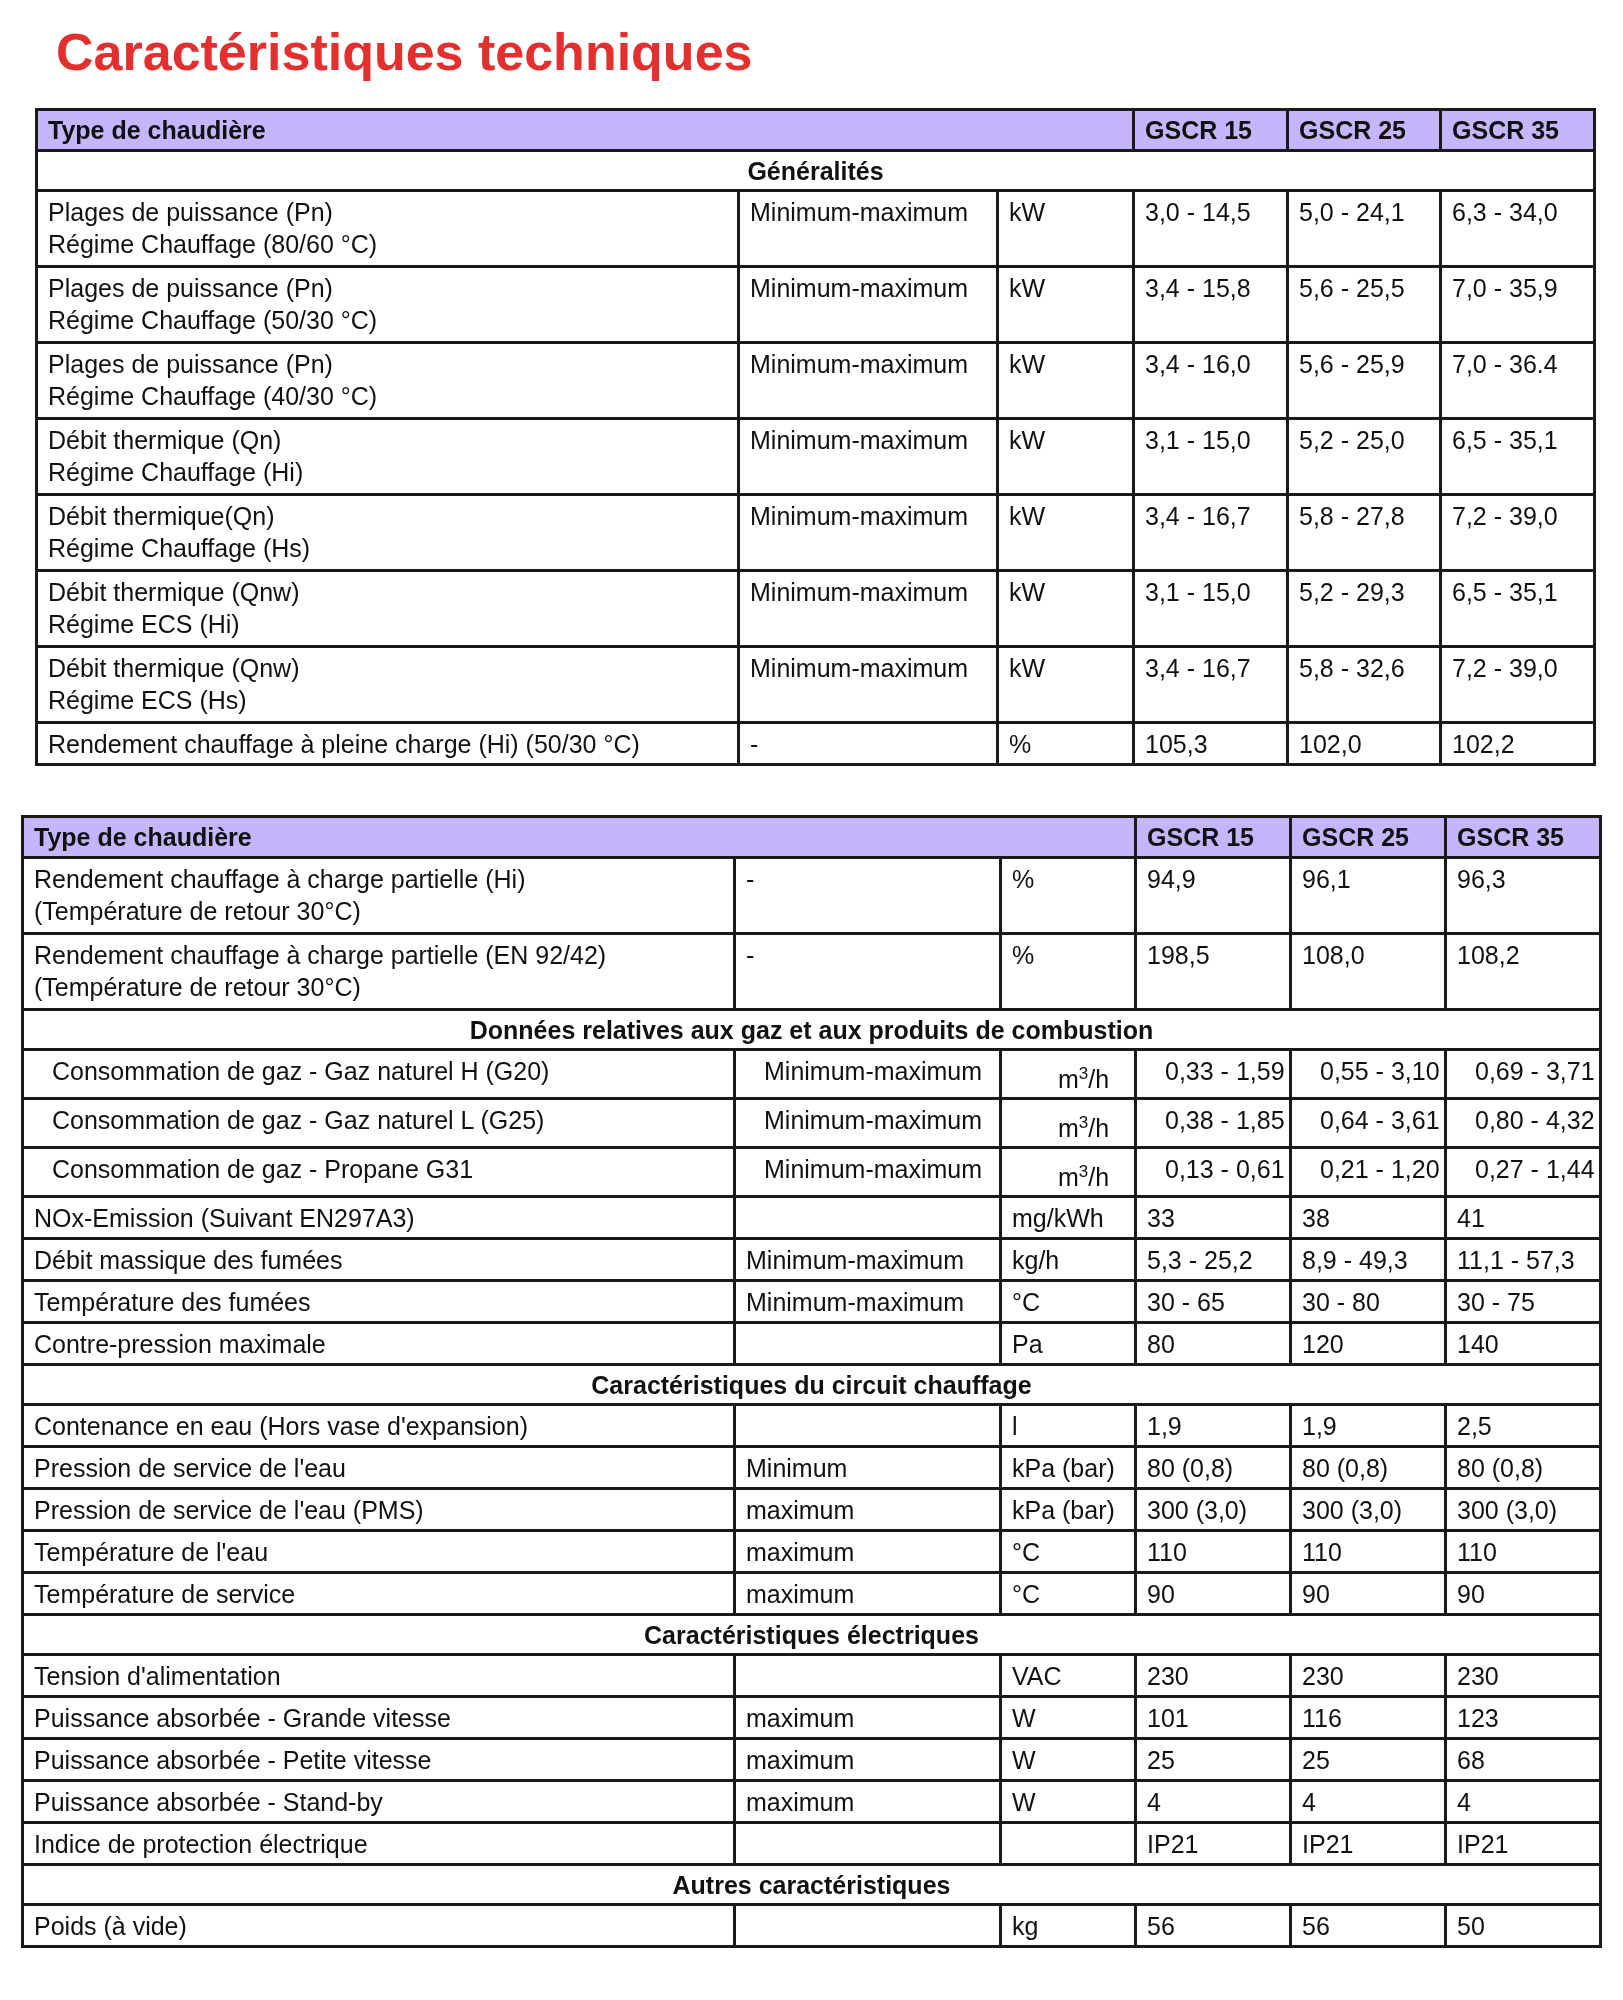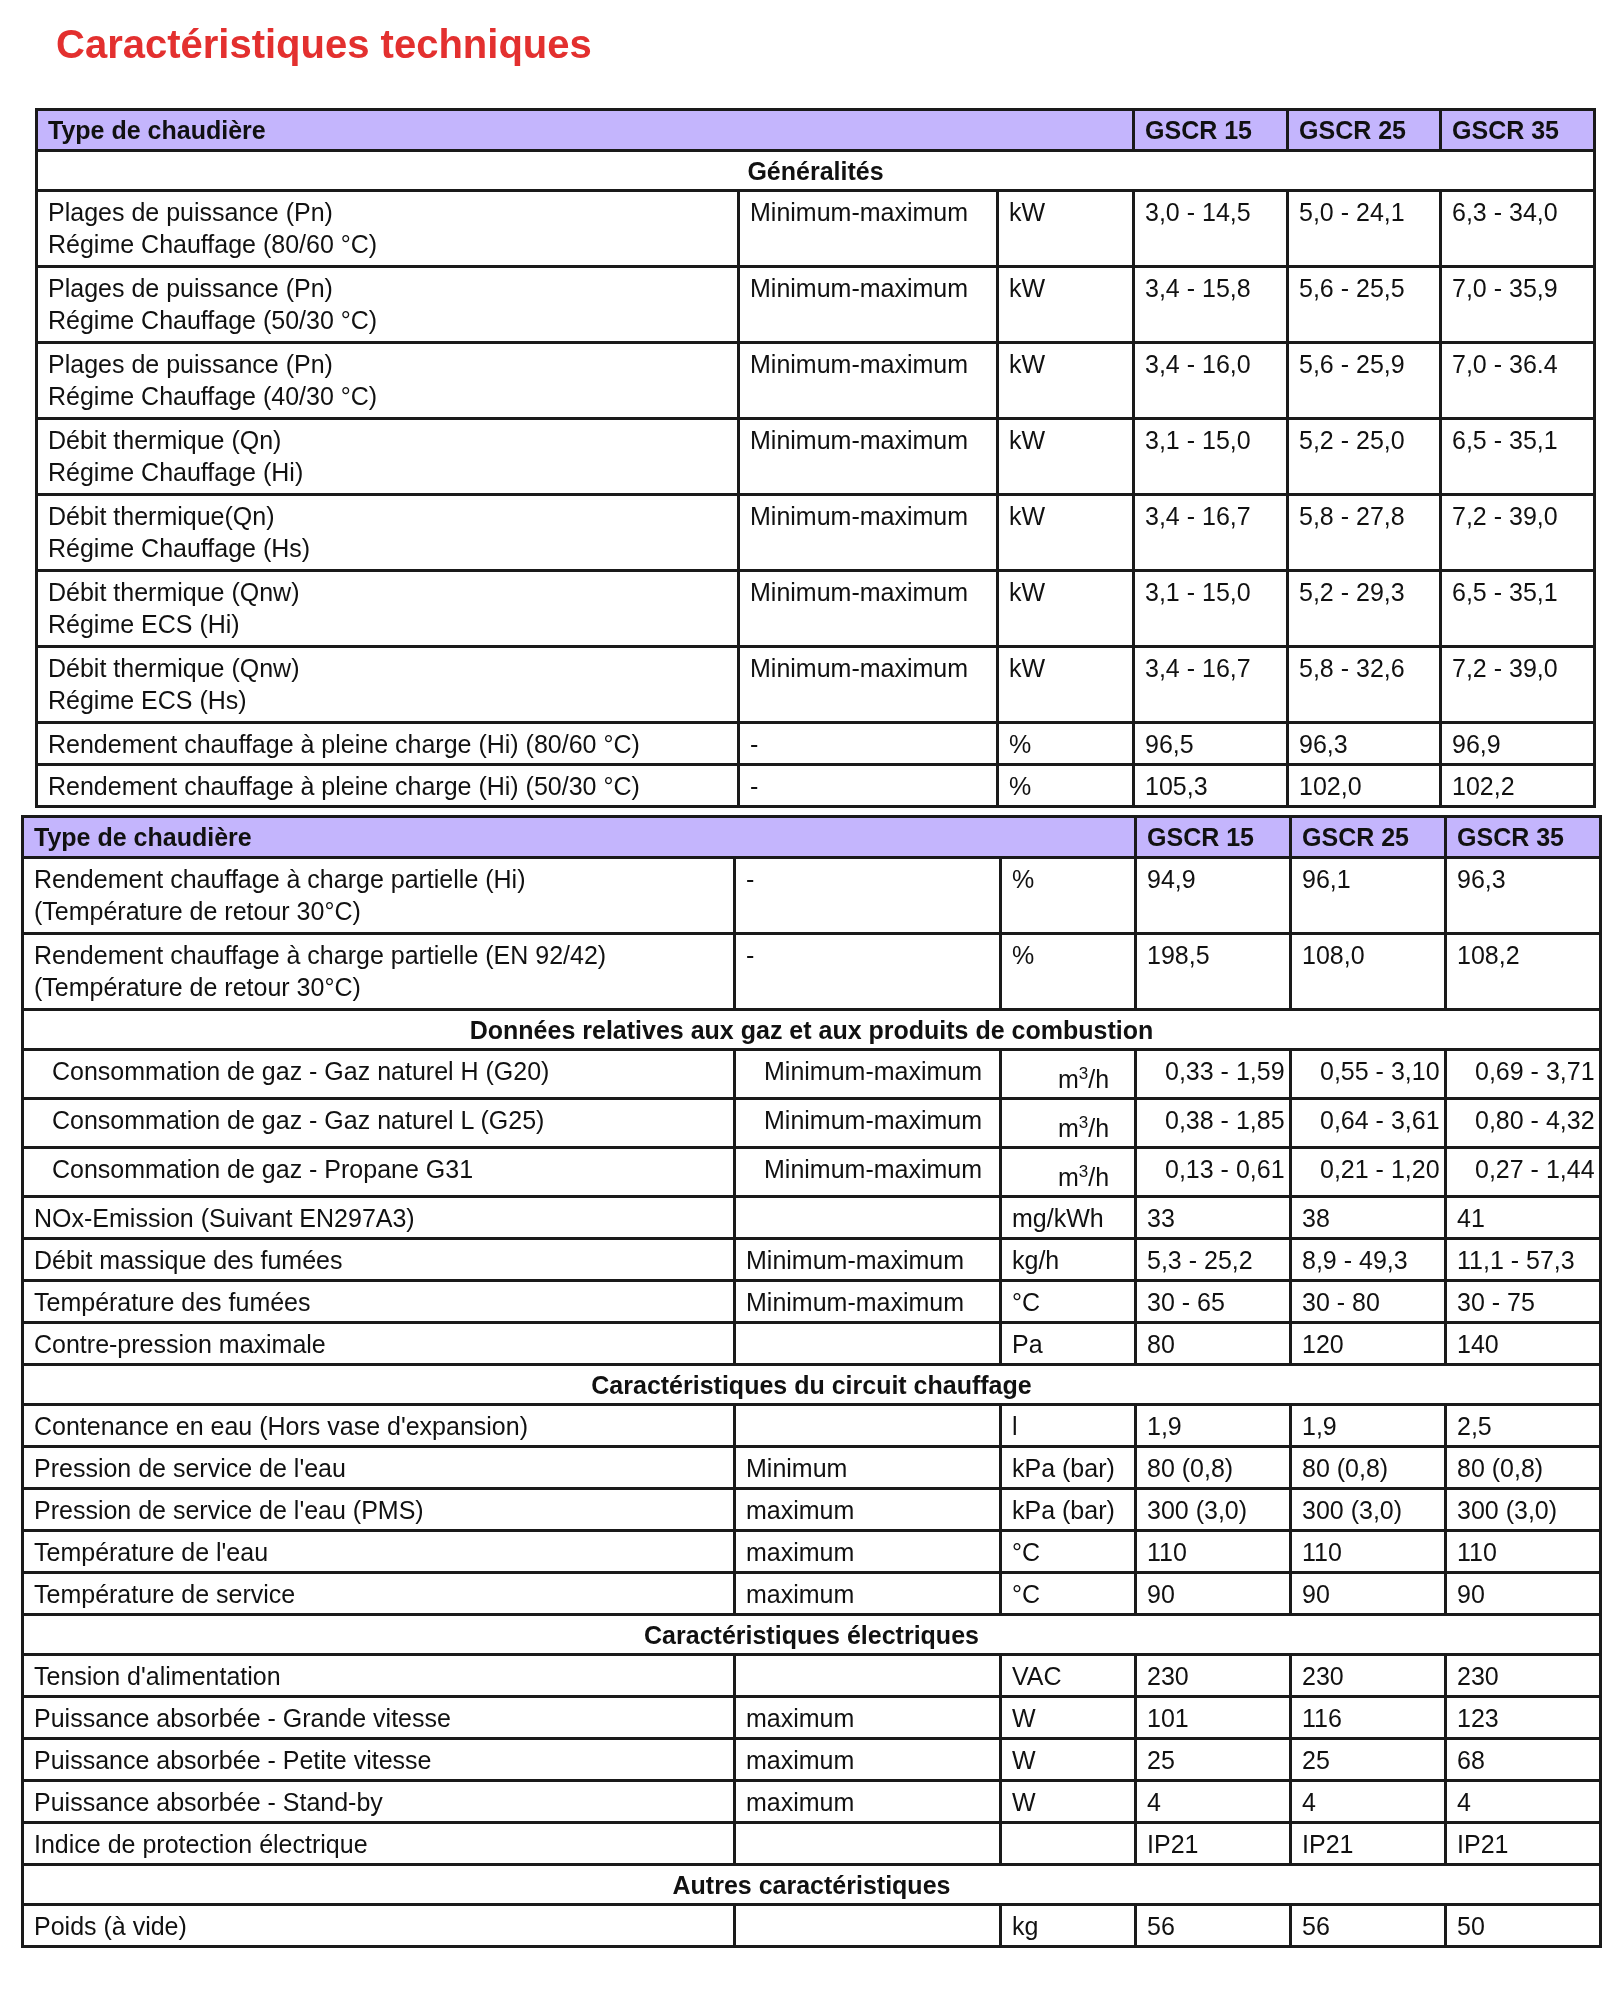--- a/index.html
+++ b/index.html
@@ -1,19 +1,19 @@
 <!DOCTYPE html>
 <html><head>
 <meta charset="utf-8">
 <style>
   html, body { margin: 0; padding: 0; background: #ffffff; }
   body { width: 1623px; height: 2000px; position: relative; overflow: hidden;
          font-family: "Liberation Sans", sans-serif; color: #111; }
   .title { position: absolute; left: 56px; top: 22px; margin: 0;
-           font-size: 40px; font-weight: bold; color: #e3302f; letter-spacing: 0px; }
+           font-size: 52px; font-weight: bold; color: #e3302f; letter-spacing: 0px; }
   table { position: absolute; border-collapse: collapse; table-layout: fixed; }
   td { border: 3px solid #1a1a1a; vertical-align: top; padding: 4px 10px 0 10px;
        font-size: 25px; line-height: 32px; white-space: nowrap; overflow: hidden; }
   tr.hdr td { background: #c4b5fd; font-weight: bold; padding-top: 3px; }
   tr.sec td { font-weight: bold; padding-top: 3px; text-align: center; }
   #t1 { left: 35px; top: 108px; width: 1558px; }
   #t2 { left: 21px; top: 815px; width: 1578px; }
   .double td { height: 69px; }
   .single td { height: 35px; }
   .m3 td { height: 42px; padding-left: 28px; }
@@ -119,30 +119,20 @@
           <span class="line">Régime ECS (Hs)</span>
         </td>
         <td>Minimum-maximum</td>
         <td>kW</td>
         <td>3,4 - 16,7</td>
         <td>5,8 - 32,6</td>
         <td>7,2 - 39,0</td>
       </tr>
       <tr class="single">
         <td>
-          <span class="line">Rendement chauffage à pleine charge (Hi) (80/60 °C)</span>
-        </td>
-        <td>-</td>
-        <td>%</td>
-        <td>96,5</td>
-        <td>96,3</td>
-        <td>96,9</td>
-      </tr>
-      <tr class="single">
-        <td>
           <span class="line">Rendement chauffage à pleine charge (Hi) (50/30 °C)</span>
         </td>
         <td>-</td>
         <td>%</td>
         <td>105,3</td>
         <td>102,0</td>
         <td>102,2</td>
       </tr>
     </tbody>
 </table>

